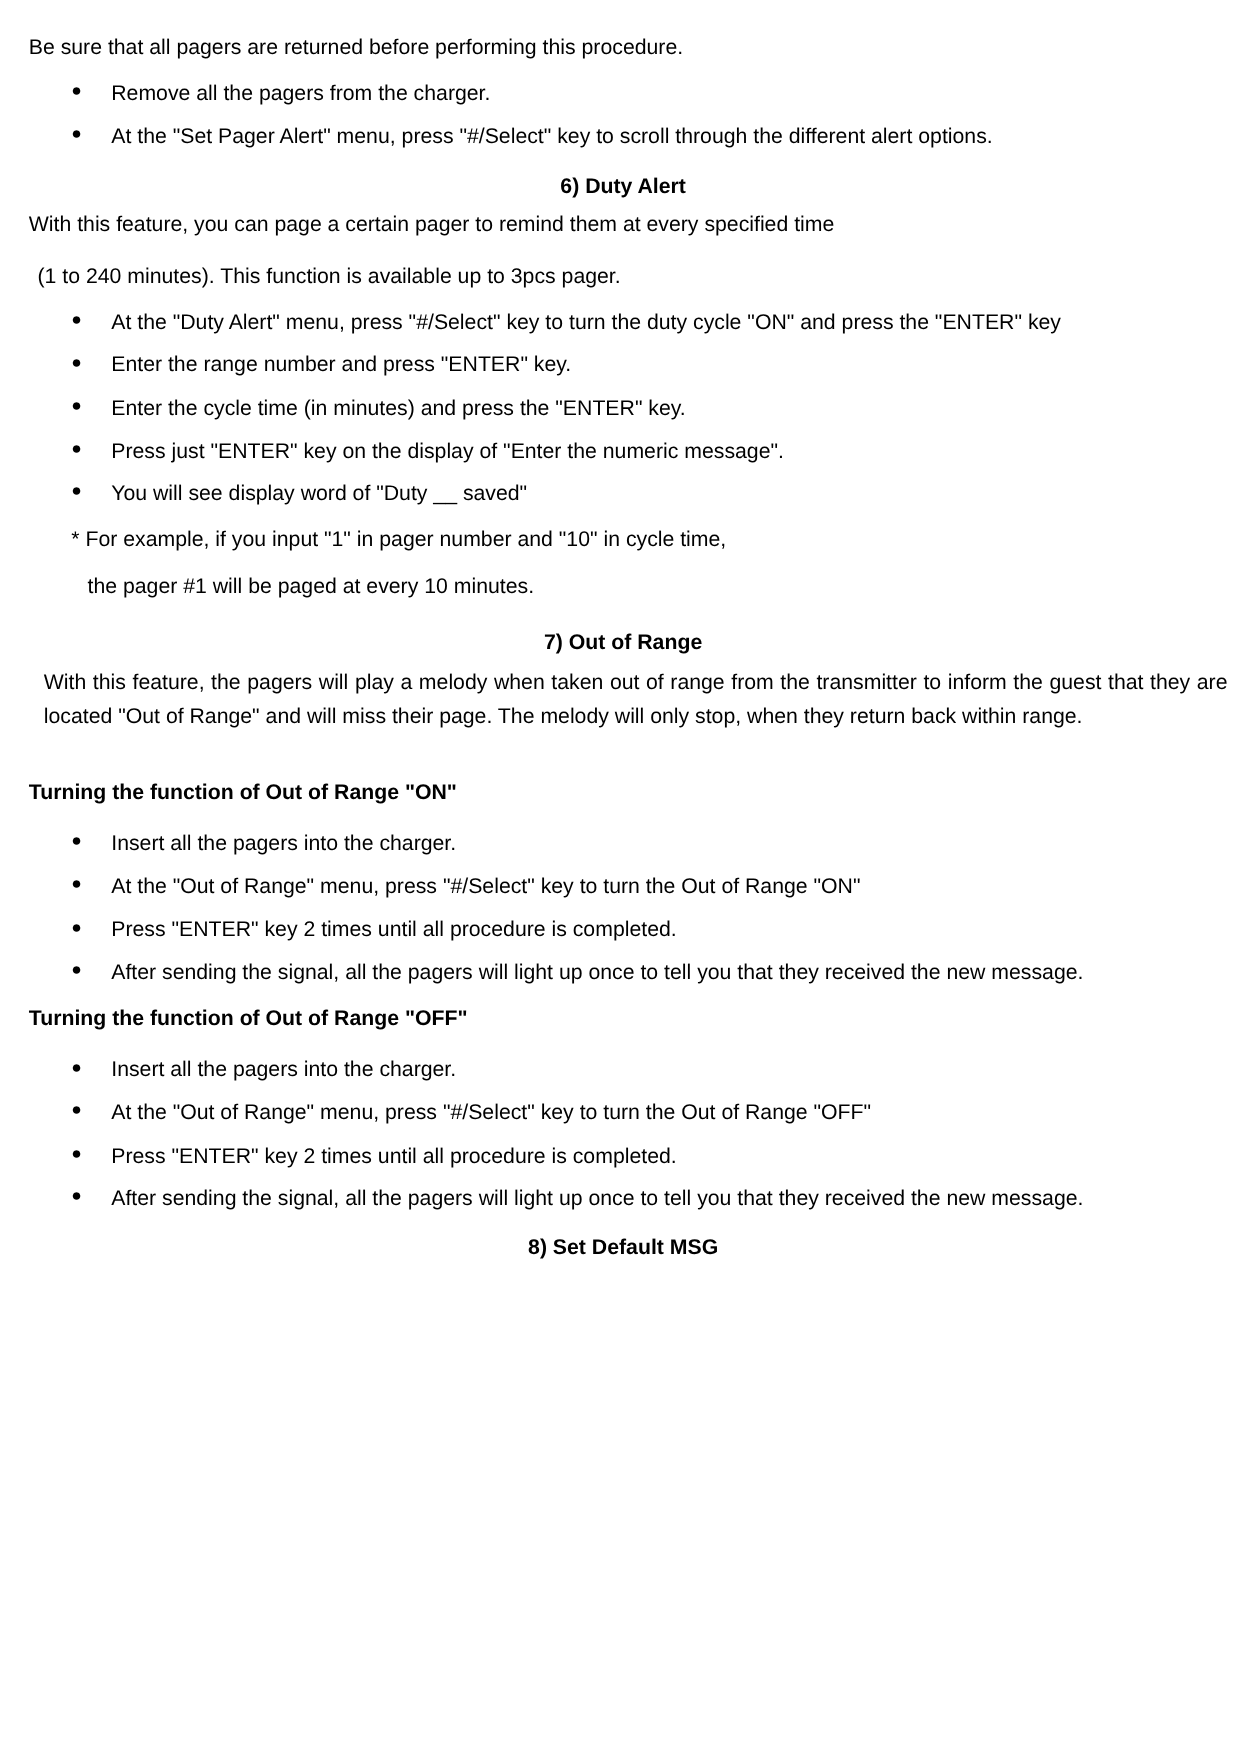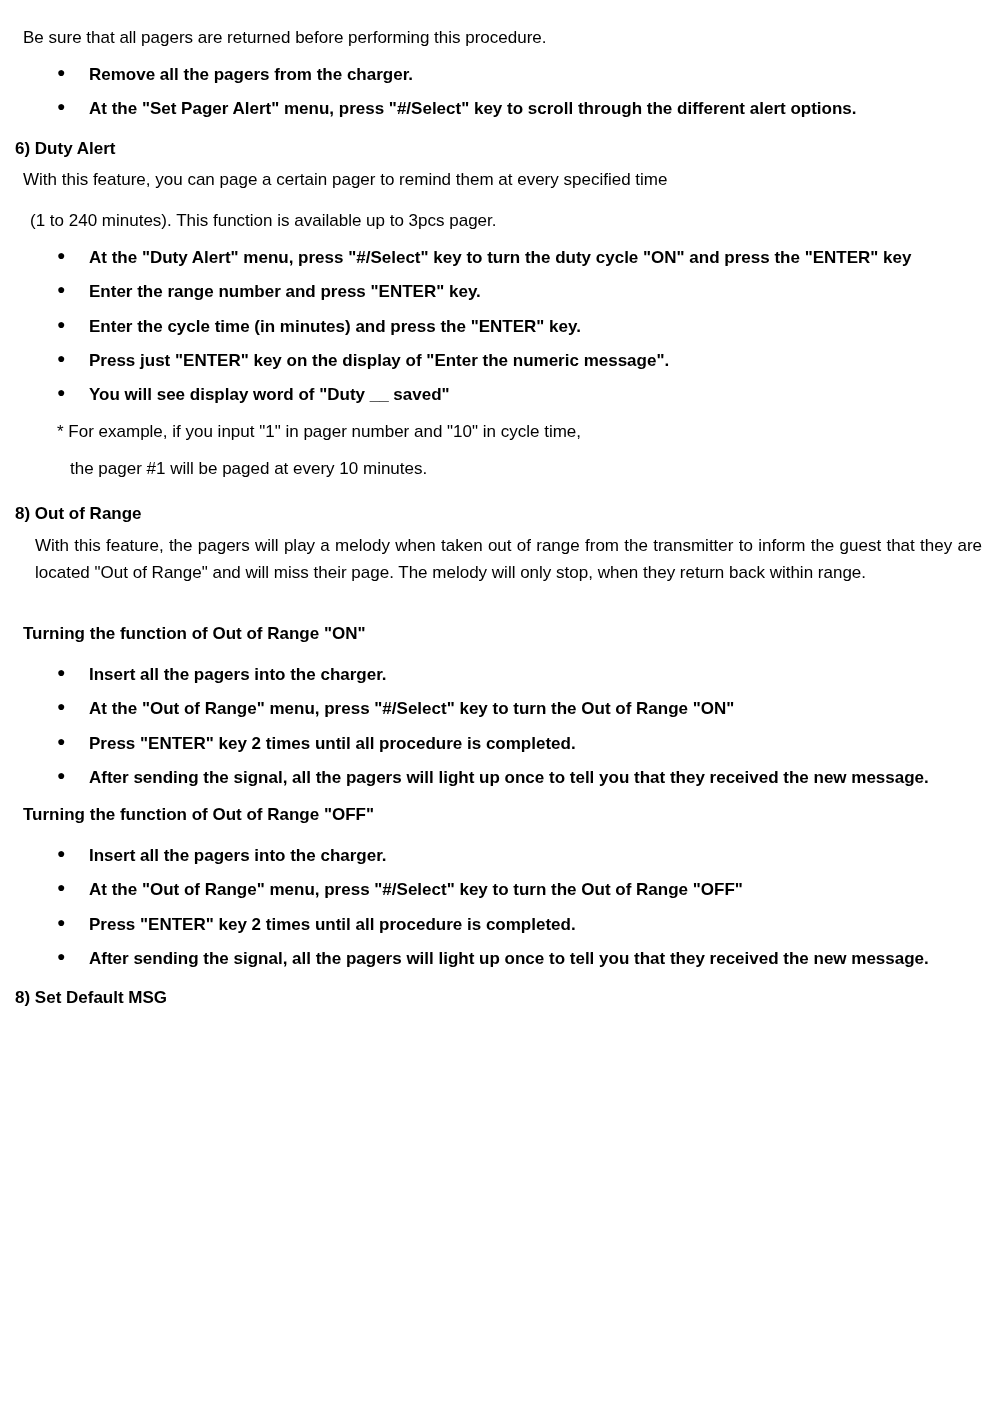--- a/index.html
+++ b/index.html
@@ -21,32 +21,32 @@
   ul.bullets {
     list-style: none;
     padding: 0;
     margin: 10px 0 10px 42px;
   }
   ul.bullets > li {
     position: relative;
     padding-left: 32px;
     margin: 7px 0;
     text-align: justify;
-    font-weight: bold;
   }
   ul.bullets > li::before {
     content: "●";
     position: absolute;
     left: 0;
     top: 0;
     font-size: 14px;
   }
   .heading {
     font-weight: bold;
     margin: 12px 0 4px 0;
+    text-align: center;
   }
   .subheading {
     font-weight: bold;
     margin: 34px 0 14px 8px;
   }
   .note {
     margin: 6px 0 10px 42px;
   }
   .note-sub {
     margin: 10px 0 18px 55px;
@@ -70,21 +70,21 @@
   <li>At the "Duty Alert" menu, press "#/Select" key to turn the duty cycle "ON" and press the "ENTER" key</li>
   <li>Enter the range number and press "ENTER" key.</li>
   <li>Enter the cycle time (in minutes) and press the "ENTER" key.</li>
   <li>Press just "ENTER" key on the display of "Enter the numeric message".</li>
   <li>You will see display word of "Duty __ saved"</li>
 </ul>
 
 <div class="note">* For example, if you input "1" in pager number and "10" in cycle time,</div>
 <div class="note-sub">the pager #1 will be paged at every 10 minutes.</div>
 
-<div class="heading">8)  Out of Range</div>
+<div class="heading">7)  Out of Range</div>
 <div class="para" style="margin-left:20px;">With this feature, the pagers will play a melody when taken out of range from the transmitter to inform the guest that they are located "Out of Range" and will miss their page. The melody will only stop, when they return back within range.</div>
 
 <div class="subheading">Turning the function of Out of Range "ON"</div>
 <ul class="bullets">
   <li>Insert all the pagers into the charger.</li>
   <li>At the "Out of Range" menu, press "#/Select" key to turn the Out of Range "ON"</li>
   <li>Press "ENTER" key 2 times until all procedure is completed.</li>
   <li>After sending the signal, all the pagers will light up once to tell you that they received the new message.</li>
 </ul>
 

